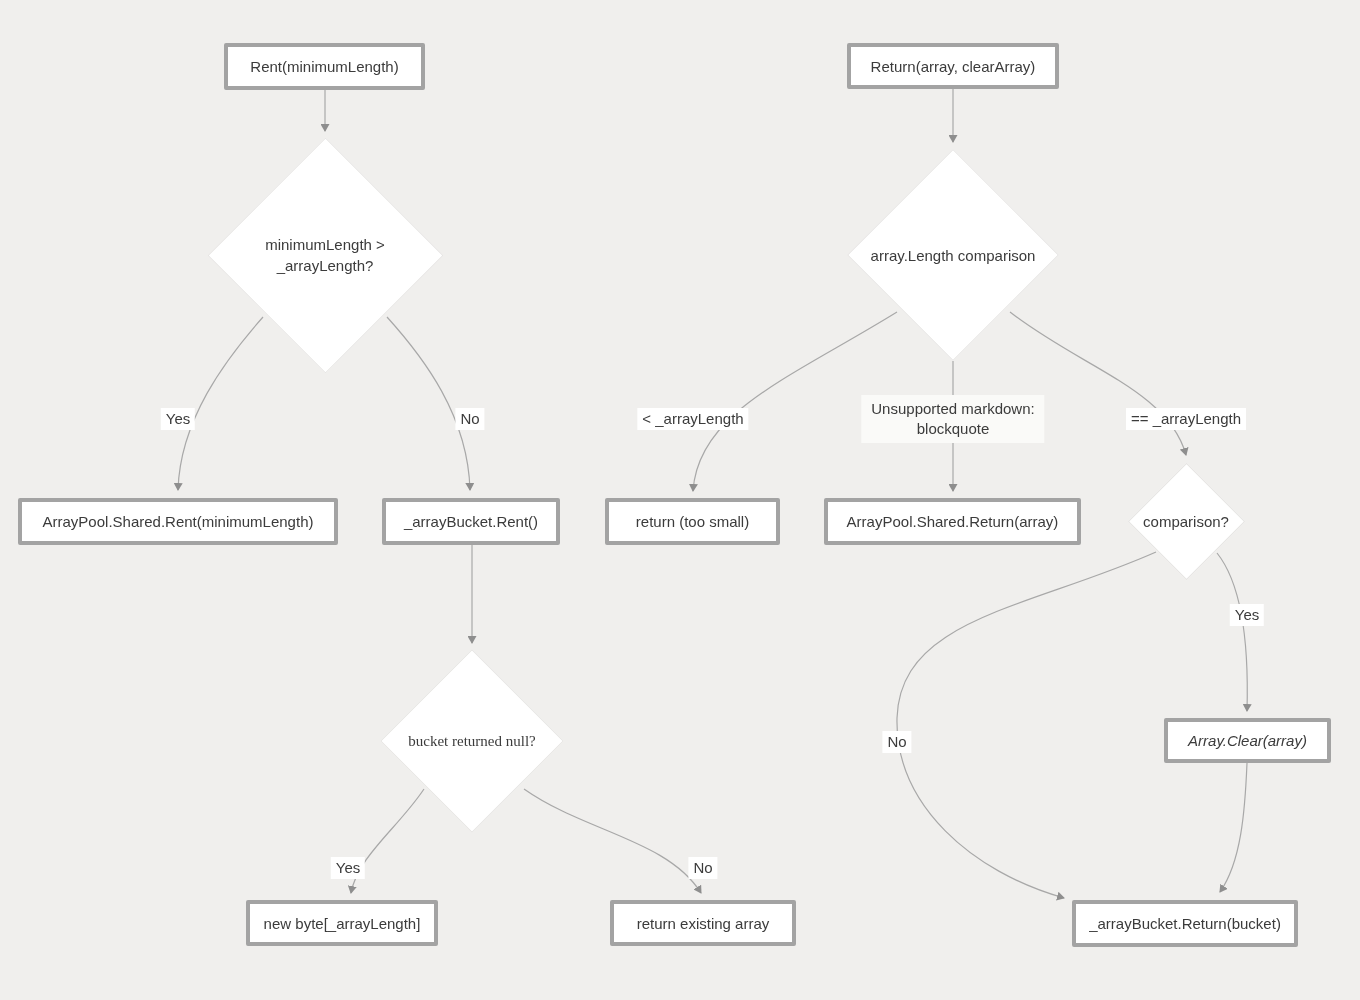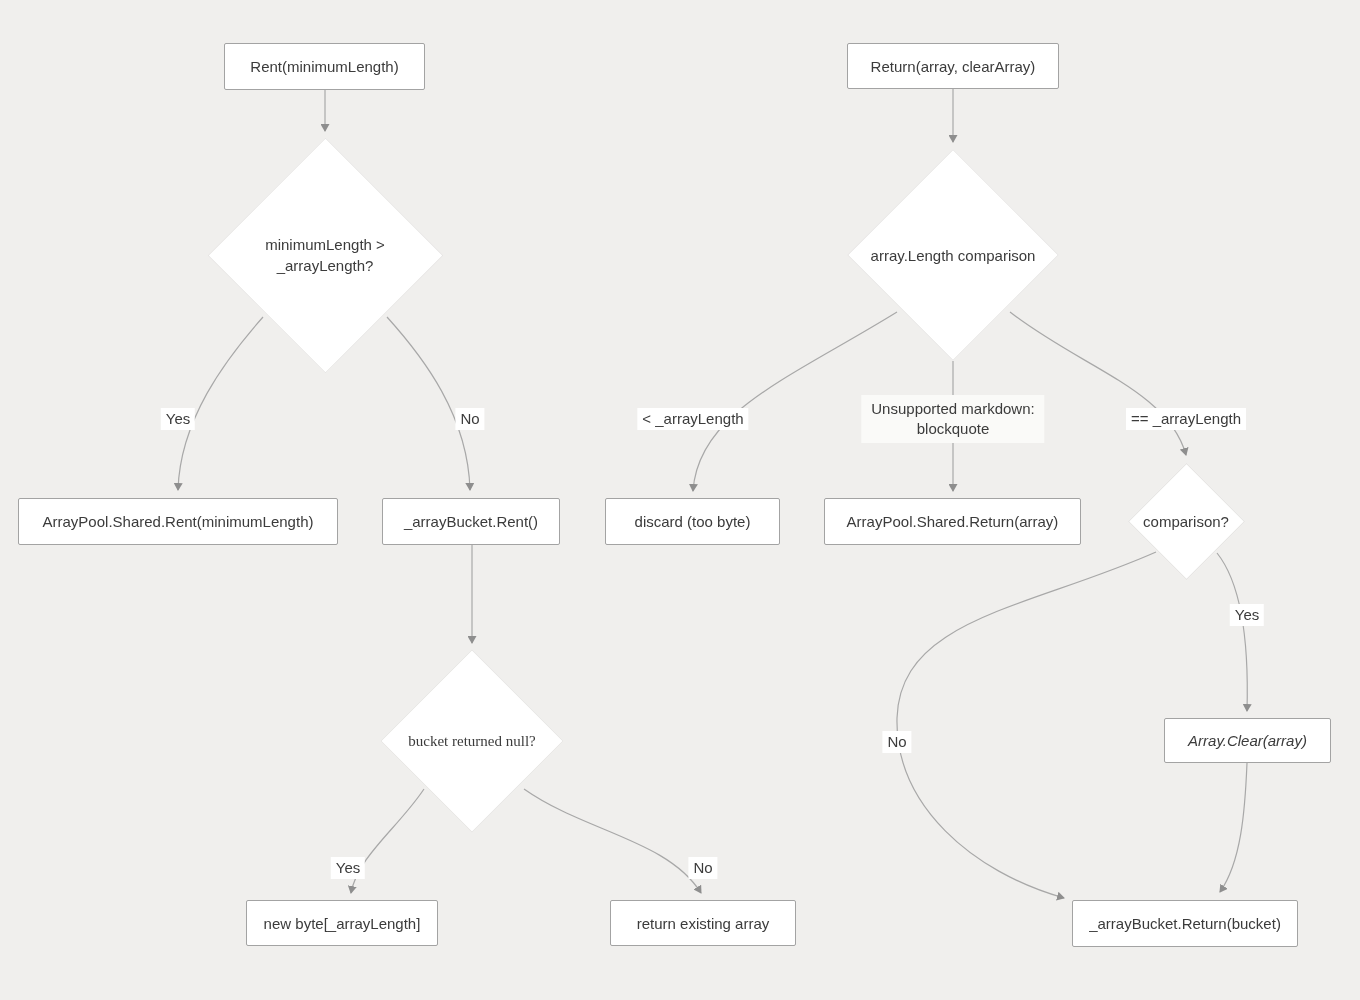--- a/index.html
+++ b/index.html
@@ -10,21 +10,21 @@
   .canvas {
     position:relative;
     width:1360px; height:1000px;
     background:#f0efed;
     overflow:hidden;
   }
   .edges { position:absolute; left:0; top:0; z-index:1; }
   .node {
     position:absolute;
     background:#ffffff;
-    border:1px solid #a3a3a3;
+    border:4px solid #a3a3a3;
     border-radius:2px;
     display:flex; align-items:center; justify-content:center;
     font-size:15px; color:#3b3b3b;
     box-sizing:border-box;
     z-index:2;
     white-space:nowrap;
   }
   .diamond {
     position:absolute;
     background:#ffffff;
@@ -98,21 +98,21 @@
 
   <div class="node" style="left:18px; top:498px; width:320px; height:47px;">
     <span>ArrayPool.Shared.Rent(minimumLength)</span>
   </div>
 
   <div class="node" style="left:382px; top:498px; width:178px; height:47px;">
     <span>_arrayBucket.Rent()</span>
   </div>
 
   <div class="node" style="left:605px; top:498px; width:175px; height:47px;">
-    <span>discard (too byte)</span>
+    <span>return (too small)</span>
   </div>
 
   <div class="node" style="left:824px; top:498px; width:257px; height:47px;">
     <span>ArrayPool.Shared.Return(array)</span>
   </div>
 
   <div class="node" style="left:246px; top:900px; width:192px; height:46px;">
     <span>new byte[_arrayLength]</span>
   </div>
 

